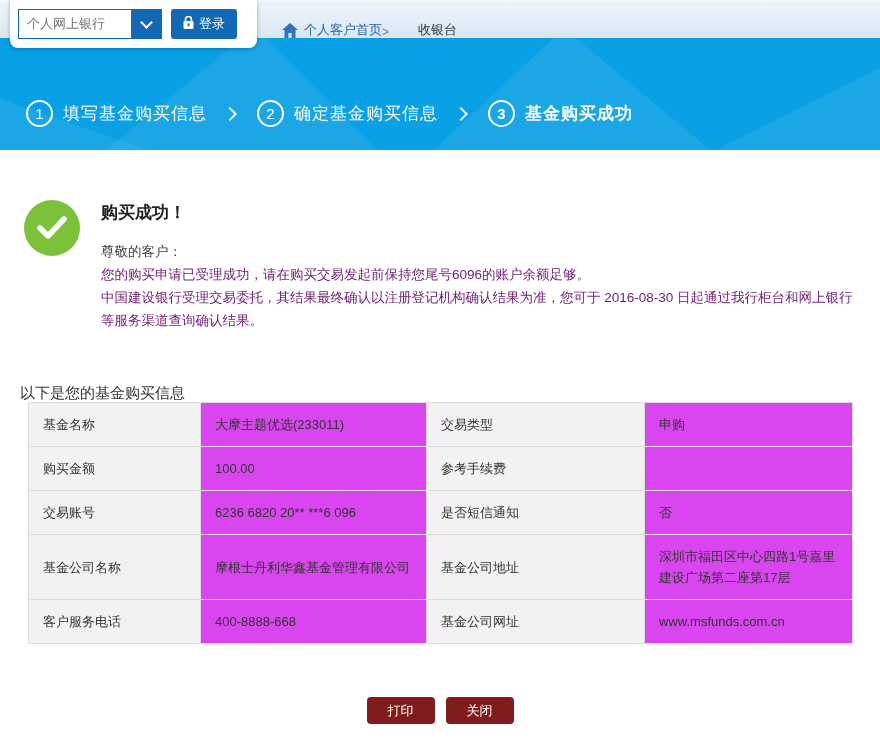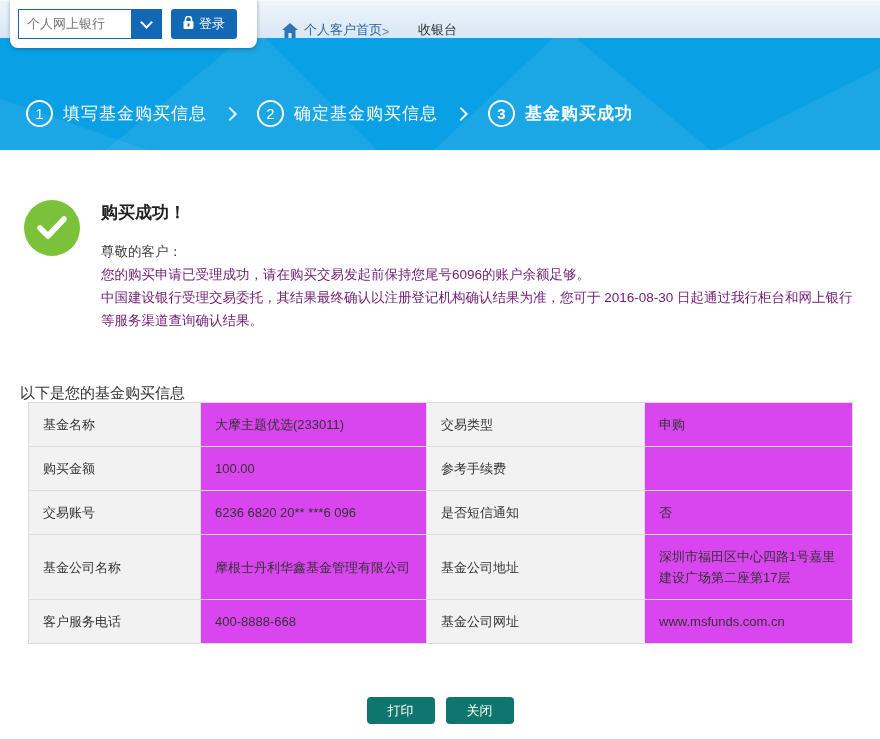--- a/index.html
+++ b/index.html
@@ -102,21 +102,21 @@
   }
   .info-table th { background:#f2f2f2; }
   .info-table td { background:#d946ef; }
 
   
   .actions {
     position:absolute; left:0; top:697px; width:880px;
     display:flex; justify-content:center; gap:11px;
   }
   .action-btn {
-    min-width:68px; height:27px; background:#0f766e; color:#fff; border:none;
+    min-width:68px; height:27px; background:#7f1d1d; color:#fff; border:none;
     border-radius:4px; font-size:13px; cursor:pointer; padding:0 18px;
     font-family:inherit;
   }
 </style>
 </head>
 <body>
 
 <div class="topbar">
   <div class="breadcrumb">
     <span class="crumb-home">

